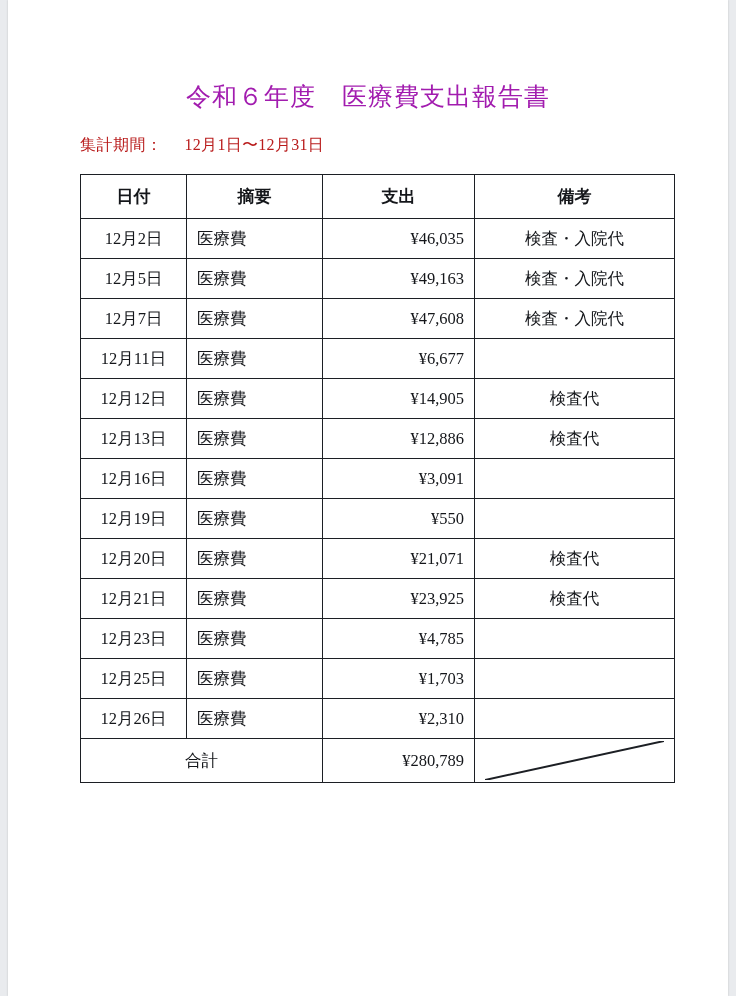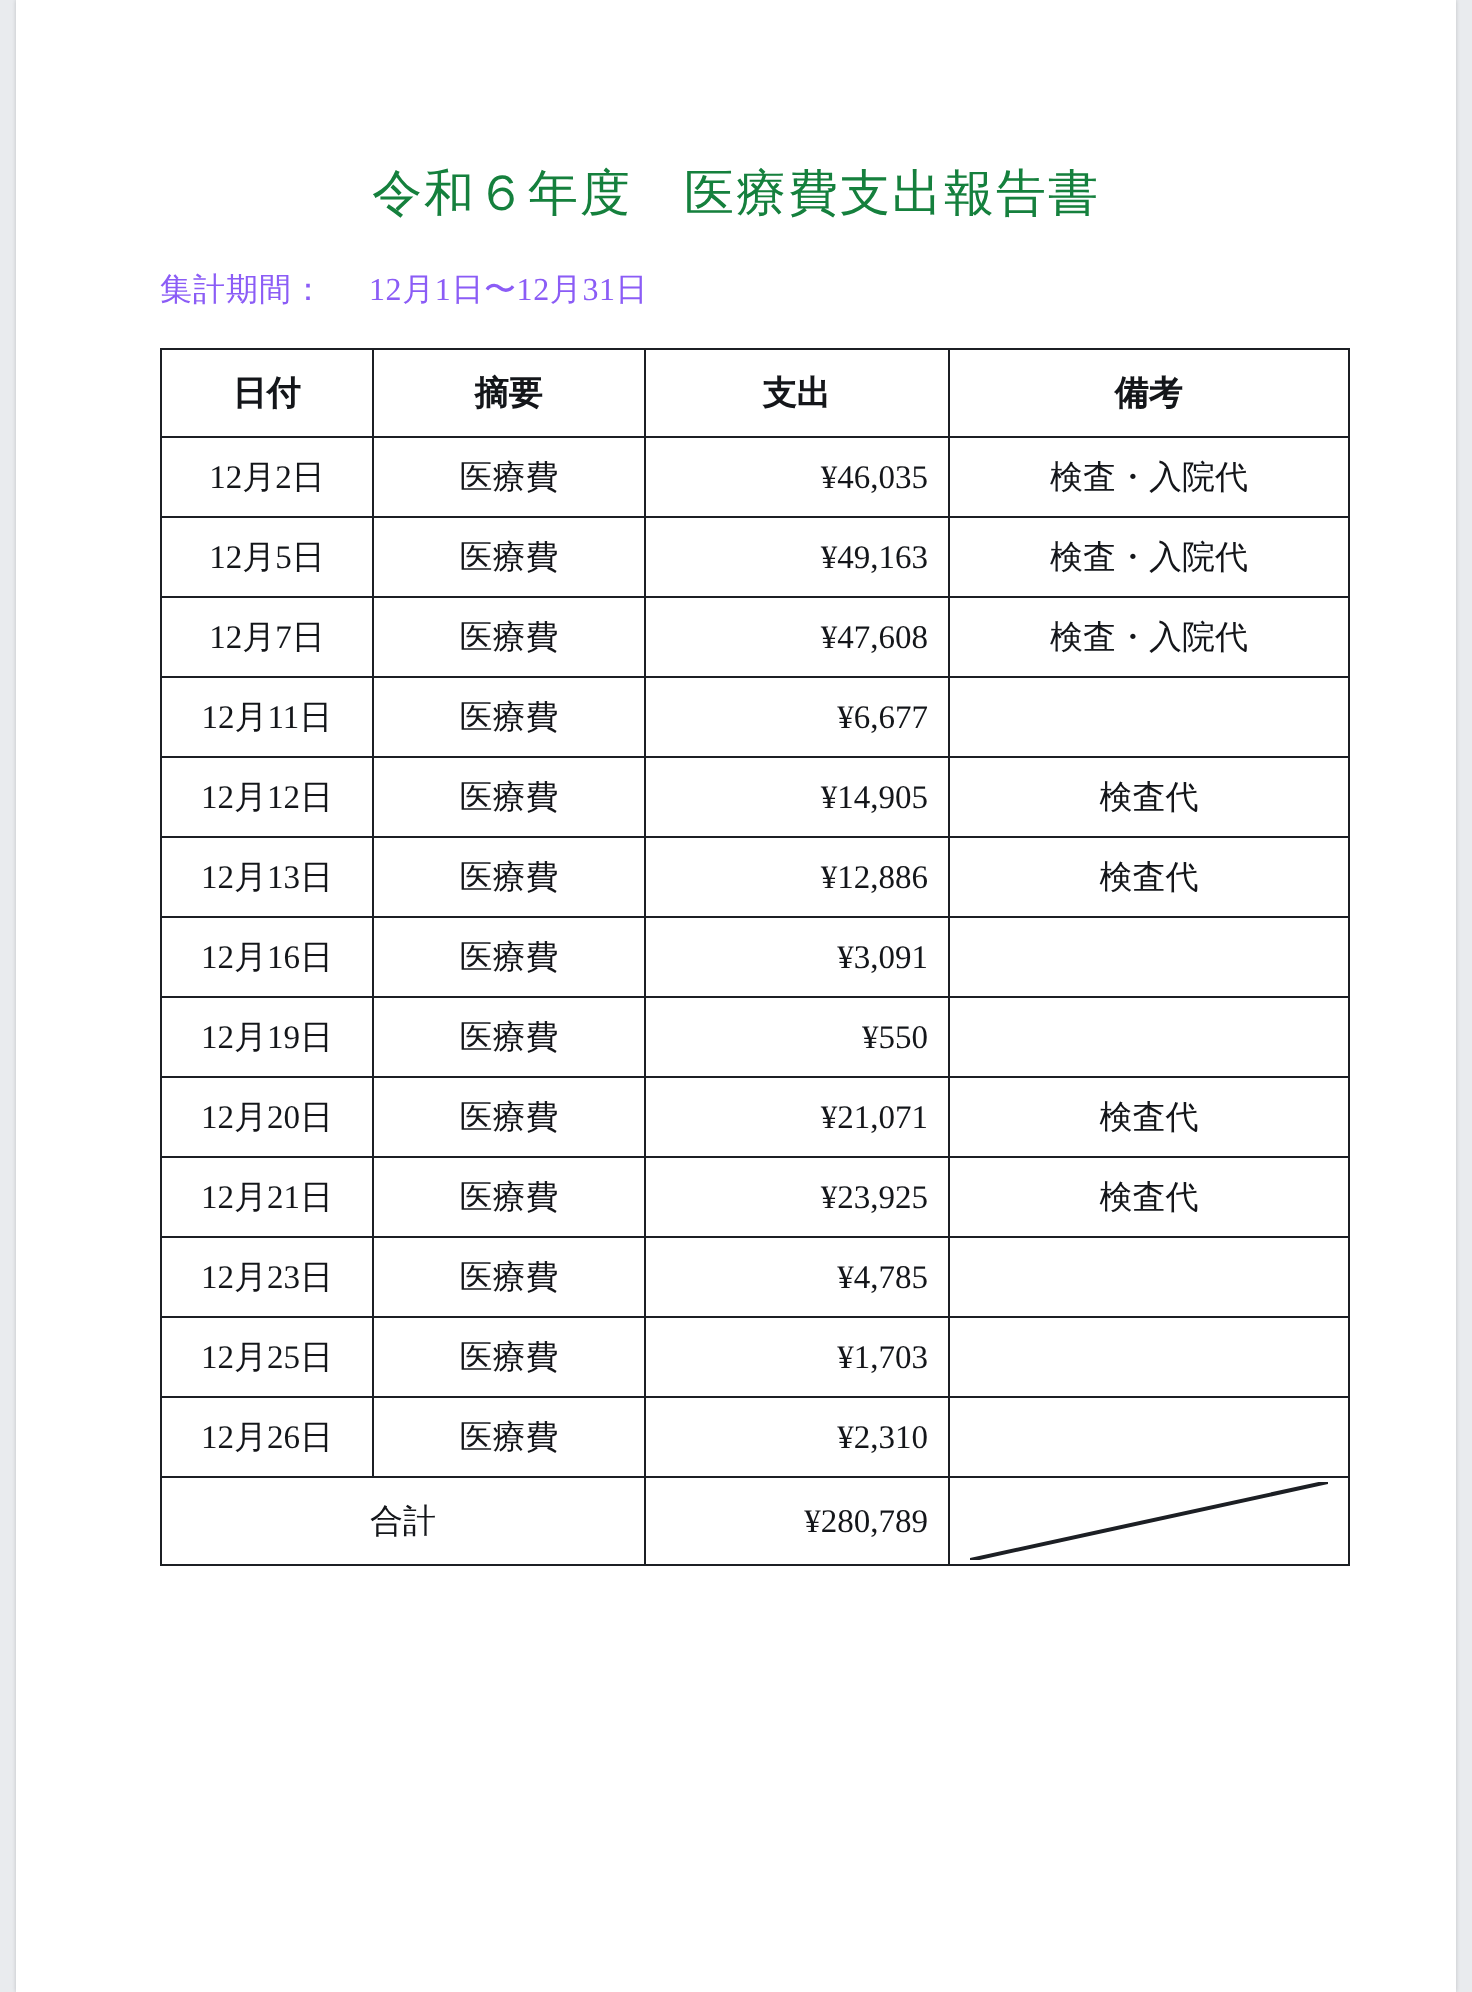--- a/index.html
+++ b/index.html
@@ -19,29 +19,29 @@
     top: 0px;
     width: 720px;
     height: 996px;
     background: #ffffff;
     box-shadow: 0 0 2px rgba(0,0,0,0.18);
   }
   .doc-title {
     text-align: center;
     font-size: 25px;
     letter-spacing: 1px;
-    color: #15803d;
+    color: #a21caf;
     margin-top: 80px;
     font-weight: 500;
   }
   .period-line {
     margin-top: 22px;
     margin-left: 72px;
     font-size: 16px;
-    color: #8b5cf6;
+    color: #b91c1c;
     display: flex;
     align-items: baseline;
   }
   .period-label {
     letter-spacing: 0.5px;
   }
   .period-value {
     margin-left: 22px;
     letter-spacing: 0.3px;
   }
@@ -66,21 +66,21 @@
   col.c-amt  { width: 152px; }
   col.c-note { width: 200px; }
 
   table.expense thead td {
     text-align: center;
     height: 44px;
     font-size: 17px;
     font-weight: bold;
   }
   td.date { text-align: center; }
-  td.desc { text-align: center; }
+  td.desc { }
   td.amt  { text-align: right; padding-right: 14px; }
   td.note { text-align: center; }
 
   tr.total-row td.total-label {
     text-align: center;
     height: 44px;
   }
   tr.total-row td.amt {
     height: 44px;
     margin-top: 32px;

